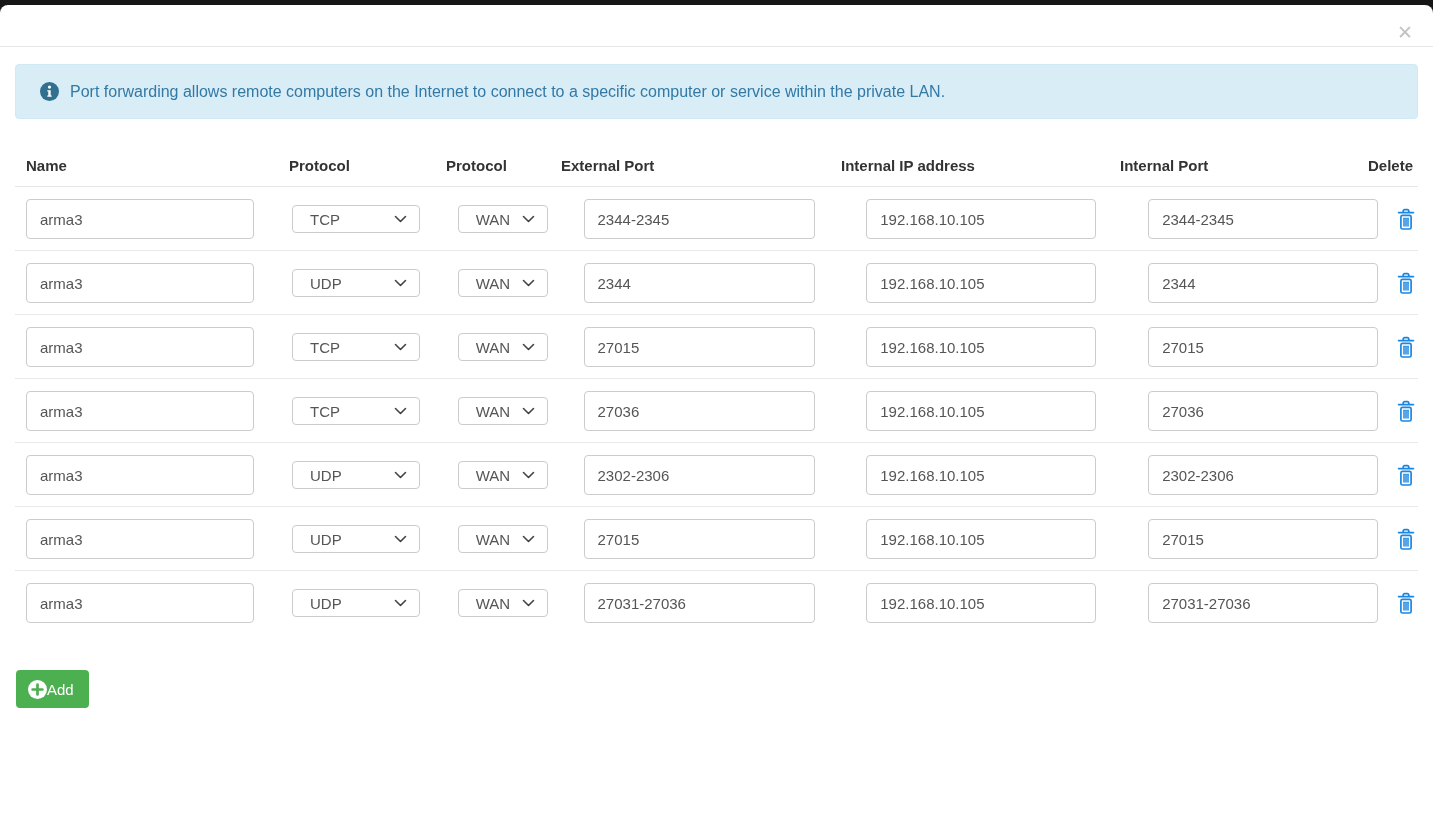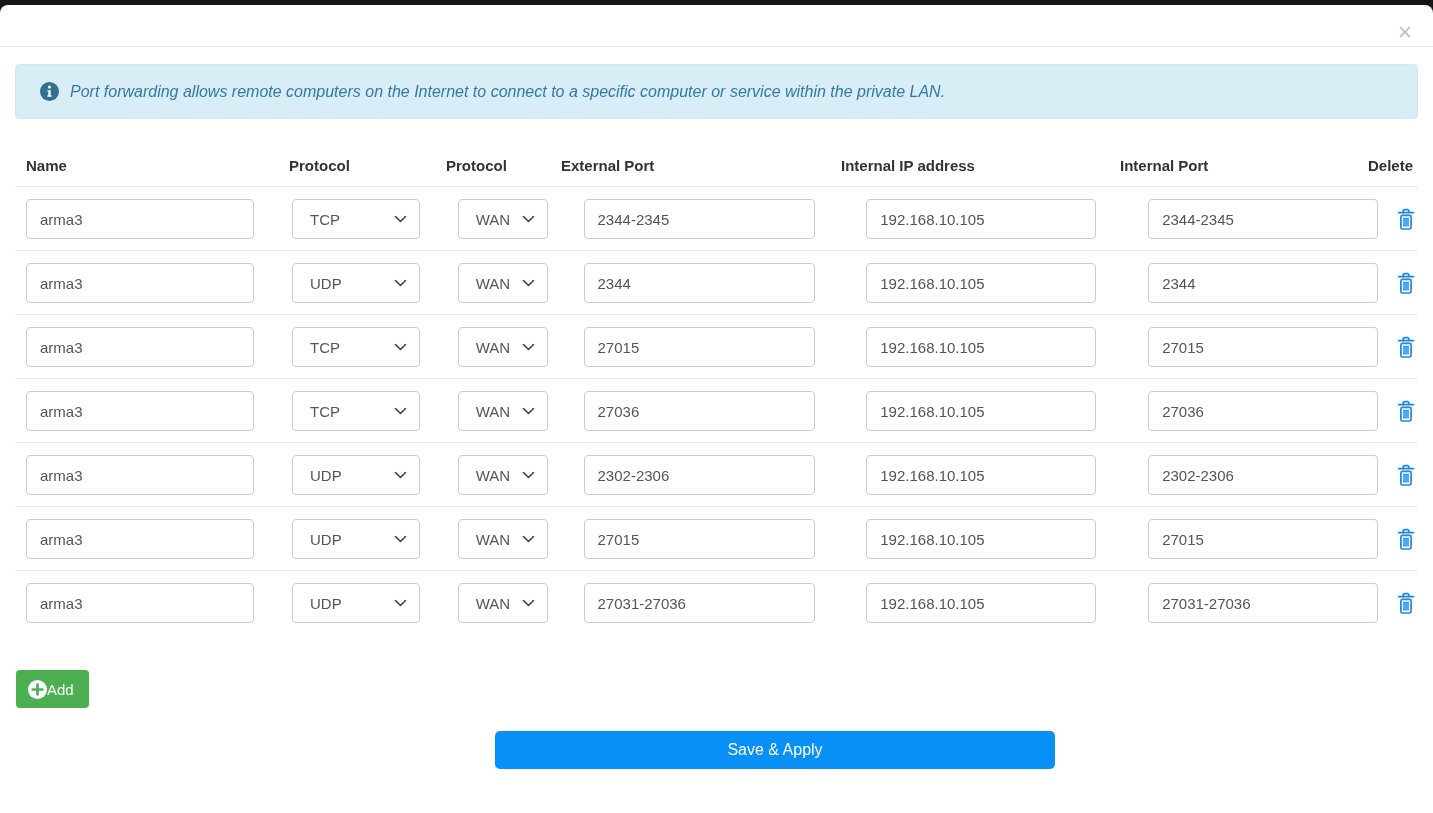--- a/index.html
+++ b/index.html
@@ -40,21 +40,20 @@
     margin-top: 17px;
     background: #d9edf7;
     border: 1px solid #cfe9f5;
     border-radius: 4px;
     padding: 17px 24px;
     display: flex;
     align-items: center;
     gap: 11px;
     color: #3279a5;
     font-size: 16px;
-    font-style: italic;
   }
   .info-banner .icon { display: inline-flex; flex: 0 0 auto; }
 
   
   .col-name  { margin-left: 11px; width: 241px; }
   .col-proto { margin-left: 22px; width: 135px; }
   .col-iface { margin-left: 22px; width: 95px;  }
   .col-ext   { margin-left: 20px; width: 245px; }
   .col-ip    { margin-left: 35px; width: 243px; }
   .col-intp  { margin-left: 36px; width: 243px; }
@@ -85,21 +84,21 @@
     border-radius: 4px;
     font-family: "Liberation Sans", "DejaVu Sans", sans-serif;
     font-size: 15px;
     color: #555555;
     padding: 0 13px;
     background: #ffffff;
     outline: none;
   }
   .select-wrap { position: relative; }
   select.field {
-    height: 40px;
+    height: 28px;
     width: 100%;
     -webkit-appearance: none;
     appearance: none;
     border: 1px solid #cccccc;
     border-radius: 4px;
     background: #ffffff;
     font-family: "Liberation Sans", "DejaVu Sans", sans-serif;
     font-size: 15px;
     color: #555555;
     padding: 0 30px 0 17px;
@@ -511,18 +510,15 @@
     <button class="add-btn">
       <span style="display:inline-flex;">
         <svg width="19" height="19" viewBox="0 0 19 19">
           <circle cx="9.5" cy="9.5" r="9.5" fill="#ffffff"></circle>
           <path d="M9.5 4.6 v9.8 M4.6 9.5 h9.8" stroke="#4caf50" stroke-width="2.7" stroke-linecap="round"></path>
         </svg>
       </span>
       <span>Add</span>
     </button>
 
-    <div class="save-row">
-      <button class="save-btn">Save &amp; Apply</button>
-    </div>
 
   </div>
 </div>
 
 </body></html>

